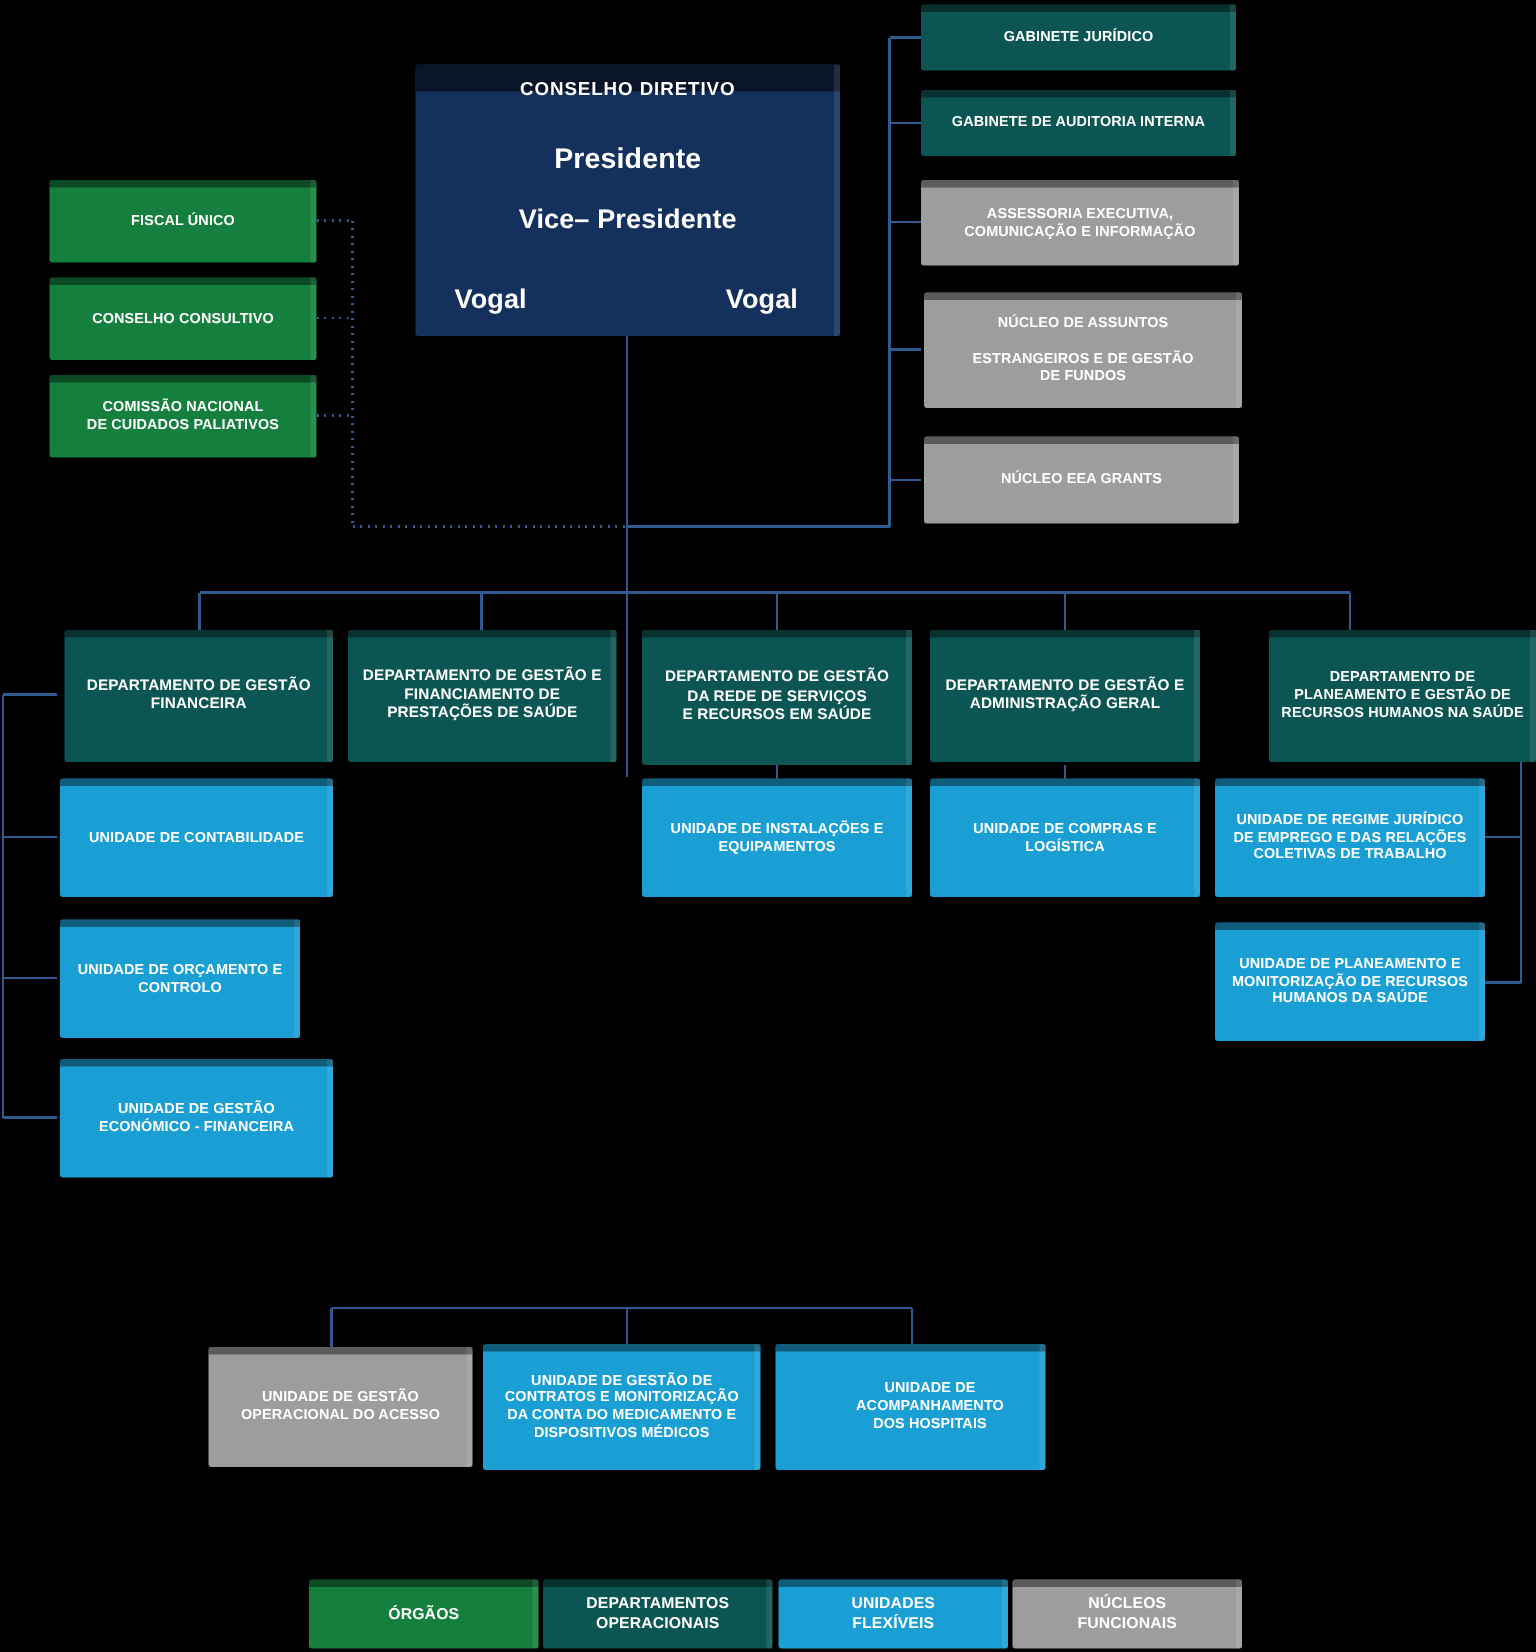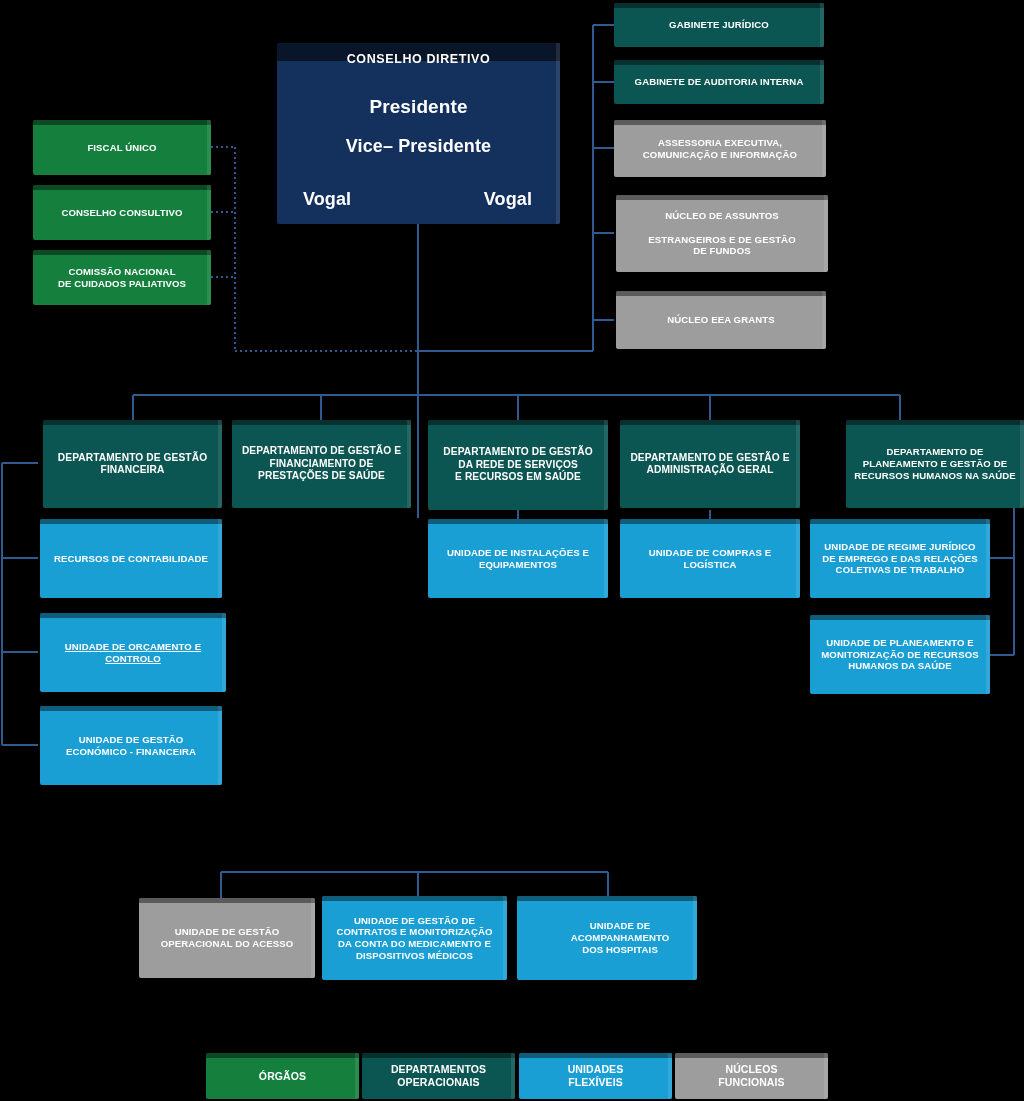--- a/index.html
+++ b/index.html
@@ -154,23 +154,23 @@
     <span class="lbl">DEPARTAMENTO DE GESTÃO<br>DA REDE DE SERVIÇOS<br>E RECURSOS EM SAÚDE</span>
   </div>
   <div class="box c-dept fs105" style="left:620px;top:420px;width:180px;height:88px;">
     <span class="lbl">DEPARTAMENTO DE GESTÃO E<br>ADMINISTRAÇÃO GERAL</span>
   </div>
   <div class="box c-dept fs10" style="left:810px;top:420px;width:178px;height:88px;margin-left:36px;">
     <span class="lbl">DEPARTAMENTO DE<br>PLANEAMENTO E GESTÃO DE<br>RECURSOS HUMANOS NA SAÚDE</span>
   </div>
 
   <div class="box c-unit fs10" style="left:40px;top:519px;width:182px;height:79px;">
-    <span class="lbl">RECURSOS DE CONTABILIDADE</span>
-  </div>
-  <div class="box c-unit fs10" style="left:40px;top:613px;width:186px;height:79px;text-decoration:underline;">
+    <span class="lbl">UNIDADE DE CONTABILIDADE</span>
+  </div>
+  <div class="box c-unit fs10" style="left:40px;top:613px;width:160px;height:79px;">
     <span class="lbl">UNIDADE DE ORÇAMENTO E<br>CONTROLO</span>
   </div>
   <div class="box c-unit fs10" style="left:40px;top:706px;width:182px;height:79px;">
     <span class="lbl">UNIDADE DE GESTÃO<br>ECONÓMICO - FINANCEIRA</span>
   </div>
 
   <div class="box c-unit fs10" style="left:428px;top:519px;width:180px;height:79px;">
     <span class="lbl">UNIDADE DE INSTALAÇÕES E<br>EQUIPAMENTOS</span>
   </div>
 

